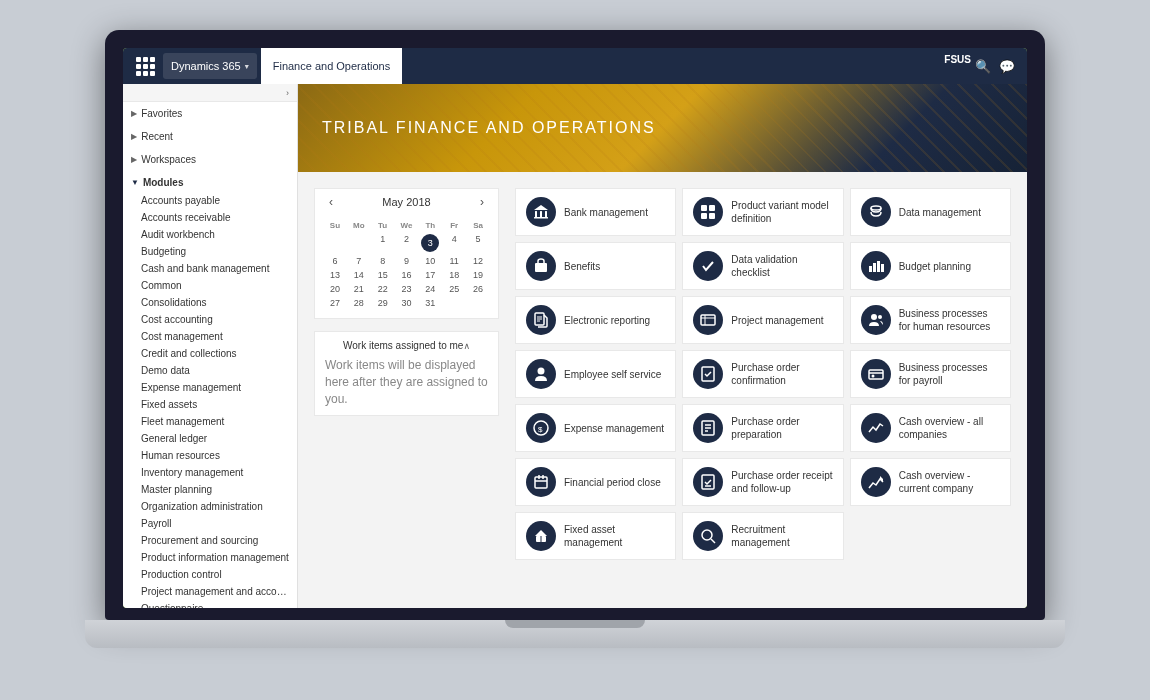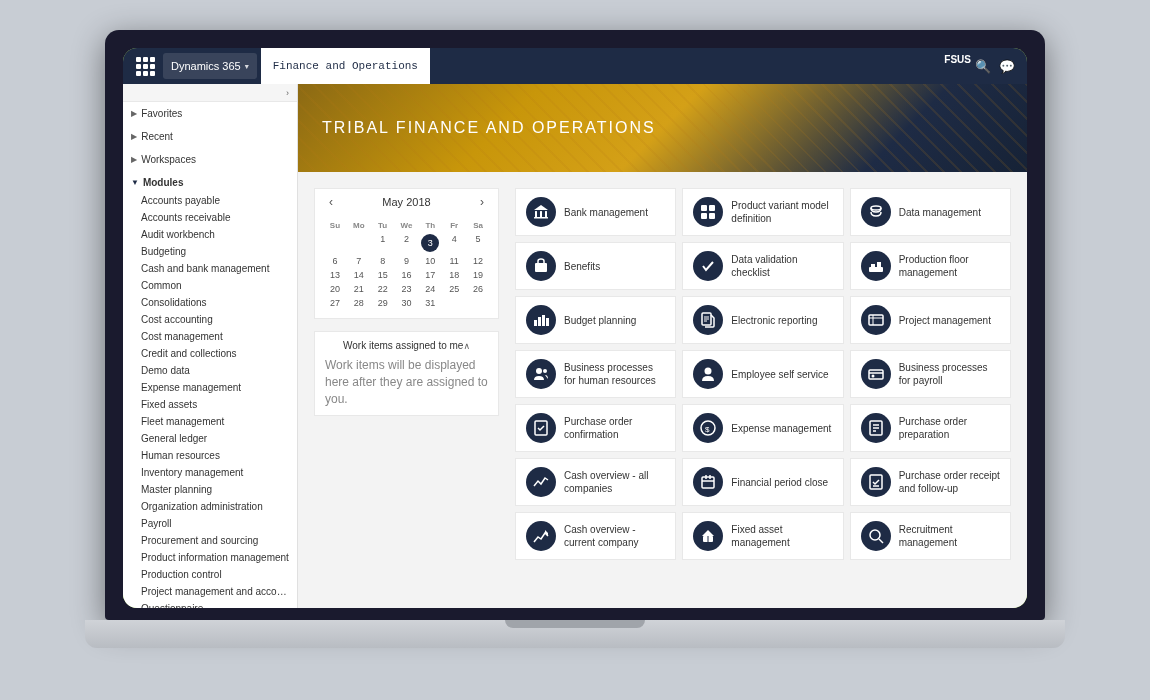--- a/index.html
+++ b/index.html
@@ -31,21 +31,21 @@
       border-radius: 14px 14px 4px 4px;
       padding: 18px 18px 12px 18px;
       box-shadow: 0 8px 32px rgba(0,0,0,0.45);
       position: relative;
     }
 
     .laptop-screen {
       width: 100%;
       height: 100%;
       background: #bef264;
-      border-radius: 14px;
+      border-radius: 4px;
       overflow: hidden;
       display: flex;
       flex-direction: column;
     }
 
     .laptop-base {
       width: 100%;
       height: 28px;
       background: linear-gradient(to bottom, #d0d3d8, #b8bcc2);
       border-radius: 0 0 12px 12px;
@@ -119,21 +119,20 @@
     .fin-ops-tab {
       background: white;
       color: #1e2b45;
       font-size: 11px;
       padding: 0 12px;
       height: 36px;
       display: flex;
       align-items: center;
       font-weight: 500;
       flex-shrink: 0;
-      font-family: Liberation Mono, monospace;
     }
 
     .nav-spacer { flex: 1; }
 
     .nav-right {
       display: flex;
       align-items: flex-start;
       gap: 0;
     }
 
@@ -668,31 +667,20 @@
                   <div class="tile-icon">
                     <svg width="16" height="16" viewBox="0 0 16 16" fill="none" stroke="white" stroke-width="2">
                       <polyline points="3,8 6,12 13,4"></polyline>
                     </svg>
                   </div>
                   <span class="tile-label">Data validation checklist</span>
                 </div>
                 <div class="tile">
                   <div class="tile-icon">
                     <svg width="16" height="16" viewBox="0 0 16 16" fill="white">
-                      <rect x="1" y="9" width="14" height="5" rx="1"></rect>
-                      <rect x="3" y="6" width="4" height="3"></rect>
-                      <rect x="9" y="4" width="4" height="5"></rect>
-                      <rect x="6" y="7" width="1" height="2"></rect>
-                    </svg>
-                  </div>
-                  <span class="tile-label">Production floor management</span>
-                </div>
-                <div class="tile">
-                  <div class="tile-icon">
-                    <svg width="16" height="16" viewBox="0 0 16 16" fill="white">
                       <rect x="1" y="8" width="3" height="6"></rect>
                       <rect x="5" y="5" width="3" height="9"></rect>
                       <rect x="9" y="3" width="3" height="11"></rect>
                       <rect x="13" y="6" width="3" height="8"></rect>
                     </svg>
                   </div>
                   <span class="tile-label">Budget planning</span>
                 </div>
                 <div class="tile">
                   <div class="tile-icon">
@@ -731,36 +719,36 @@
                   <div class="tile-icon">
                     <svg width="16" height="16" viewBox="0 0 16 16" fill="white">
                       <circle cx="8" cy="5" r="3.5"></circle>
                       <path d="M2,15 Q2,10 8,10 Q14,10 14,15"></path>
                     </svg>
                   </div>
                   <span class="tile-label">Employee self service</span>
                 </div>
                 <div class="tile">
                   <div class="tile-icon">
+                    <svg width="16" height="16" viewBox="0 0 16 16" fill="none" stroke="white" stroke-width="1.5">
+                      <rect x="2" y="1" width="12" height="14" rx="1"></rect>
+                      <polyline points="5,8 7,10 11,6"></polyline>
+                    </svg>
+                  </div>
+                  <span class="tile-label">Purchase order confirmation</span>
+                </div>
+                <div class="tile">
+                  <div class="tile-icon">
                     <svg width="16" height="16" viewBox="0 0 16 16" fill="white">
                       <rect x="1" y="4" width="14" height="9" rx="1" fill="none" stroke="white" stroke-width="1.5"></rect>
                       <line x1="1" y1="7" x2="15" y2="7" stroke="white" stroke-width="1.5"></line>
                       <circle cx="5" cy="10" r="1.5"></circle>
                     </svg>
                   </div>
                   <span class="tile-label">Business processes for payroll</span>
-                </div>
-                <div class="tile">
-                  <div class="tile-icon">
-                    <svg width="16" height="16" viewBox="0 0 16 16" fill="none" stroke="white" stroke-width="1.5">
-                      <rect x="2" y="1" width="12" height="14" rx="1"></rect>
-                      <polyline points="5,8 7,10 11,6"></polyline>
-                    </svg>
-                  </div>
-                  <span class="tile-label">Purchase order confirmation</span>
                 </div>
                 <div class="tile">
                   <div class="tile-icon">
                     <svg width="16" height="16" viewBox="0 0 16 16" fill="white">
                       <circle cx="8" cy="8" r="7" fill="none" stroke="white" stroke-width="1.5"></circle>
                       <text x="5" y="12" font-size="8" fill="white">$</text>
                     </svg>
                   </div>
                   <span class="tile-label">Expense management</span>
                 </div>

